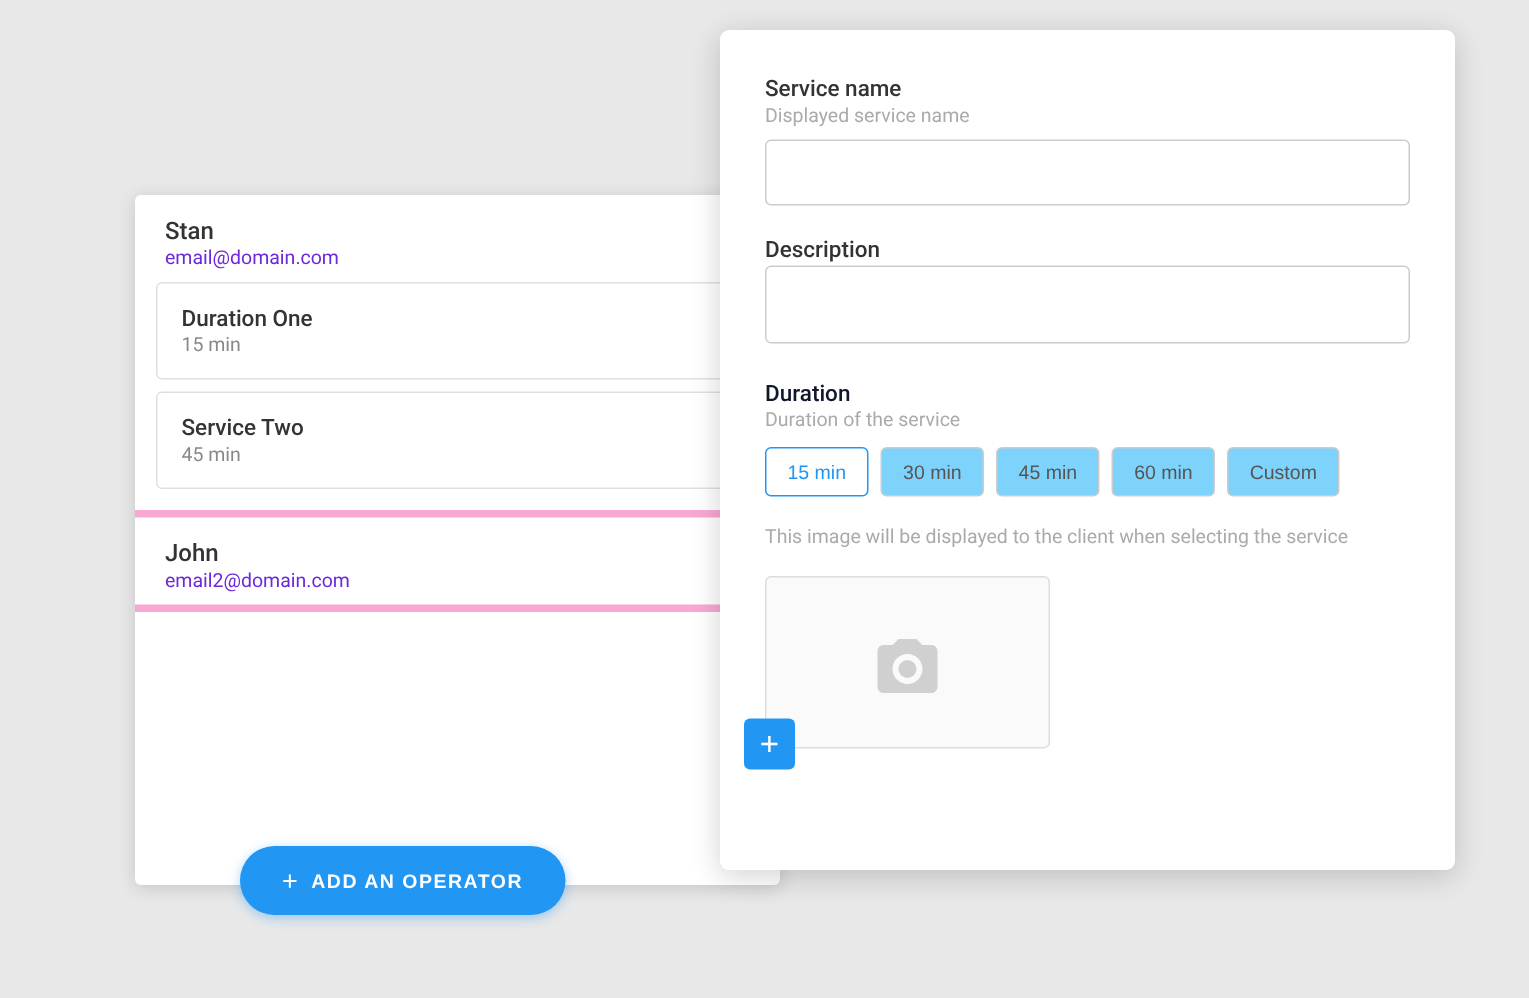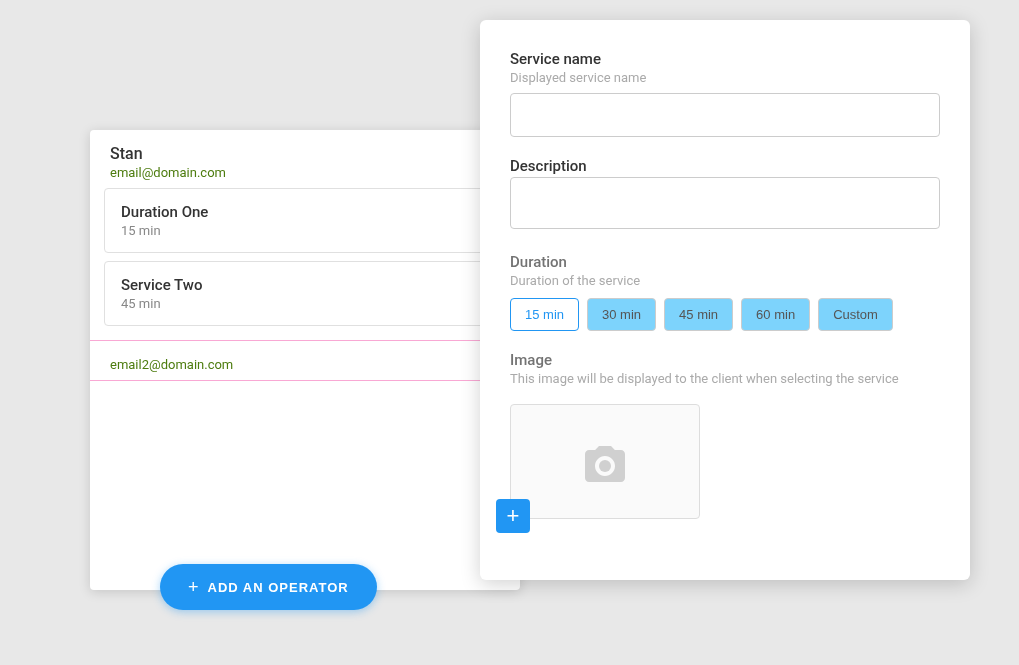--- a/index.html
+++ b/index.html
@@ -25,21 +25,21 @@
       box-shadow: 0 2px 12px rgba(0,0,0,0.15);
       padding: 0;
     }
     .operator-name {
       font-size: 16px;
       font-weight: 500;
       color: #333;
     }
     .operator-email {
       font-size: 13px;
-      color: #4d7c0f;
+      color: #6d28d9;
       margin-top: 2px;
     }
     .service-item {
       border: 1px solid #e0e0e0;
       border-radius: 4px;
       padding: 14px 16px;
       margin-bottom: 8px;
       cursor: pointer;
       background: #fff;
     }
@@ -128,21 +128,21 @@
       font-size: 14px;
       color: #333;
       outline: none;
       resize: none;
       margin-bottom: 20px;
     }
 
     .section-title {
       font-size: 15px;
       font-weight: 500;
-      color: #737373;
+      color: #0f172a;
       margin-bottom: 2px;
     }
     .section-hint {
       font-size: 13px;
       color: #aaa;
       margin-bottom: 10px;
     }
 
     
     .duration-buttons {
@@ -197,21 +197,21 @@
       cursor: pointer;
       display: flex;
       align-items: center;
       justify-content: center;
       font-weight: 300;
       line-height: 1;
     }
 
     
     .operator-section {
-      border-bottom: 1px solid #f9a8d4;
+      border-bottom: 5px solid #f9a8d4;
     }
     .operator-header {
       padding: 14px 20px 8px;
     }
     .services-wrapper {
       padding: 0 14px 14px;
     }
   </style>
 </head>
 <body>
@@ -230,20 +230,21 @@
       </div>
       <div class="service-item">
         <div class="service-name">Service Two</div>
         <div class="service-duration">45 min</div>
       </div>
     </div>
   </div>
 
   <div class="operator-section">
     <div class="operator-header">
+      <div class="operator-name">John</div>
       <div class="operator-email">email2@domain.com</div>
     </div>
   </div>
 
 </div>
 
 <button class="add-operator-btn">
   <span class="plus-icon">+</span>
   <span>ADD AN OPERATOR</span>
 </button>
@@ -267,21 +268,20 @@
     <div class="duration-buttons">
       <button class="duration-btn active">15 min</button>
       <button class="duration-btn">30 min</button>
       <button class="duration-btn">45 min</button>
       <button class="duration-btn">60 min</button>
       <button class="duration-btn">Custom</button>
     </div>
   </div>
 
   <div>
-    <div class="section-title">Image</div>
     <div class="section-hint">This image will be displayed to the client when selecting the service</div>
     <div style="position: relative; display: inline-block; margin-top: 8px;">
       <div class="image-upload-area">
 
         <svg width="46" height="40" viewBox="0 0 46 40" fill="none" xmlns="http://www.w3.org/2000/svg">
           <path d="M17 4L13.17 8H7C4.79 8 3 9.79 3 12V36C3 38.21 4.79 40 7 40H39C41.21 40 43 38.21 43 36V12C43 9.79 41.21 8 39 8H32.83L29 4H17ZM23 34C17.48 34 13 29.52 13 24C13 18.48 17.48 14 23 14C28.52 14 33 18.48 33 24C33 29.52 28.52 34 23 34Z" fill="#d0d0d0"></path>
           <circle cx="23" cy="24" r="6" fill="#d0d0d0"></circle>
         </svg>
       </div>
       <button class="add-image-btn">

